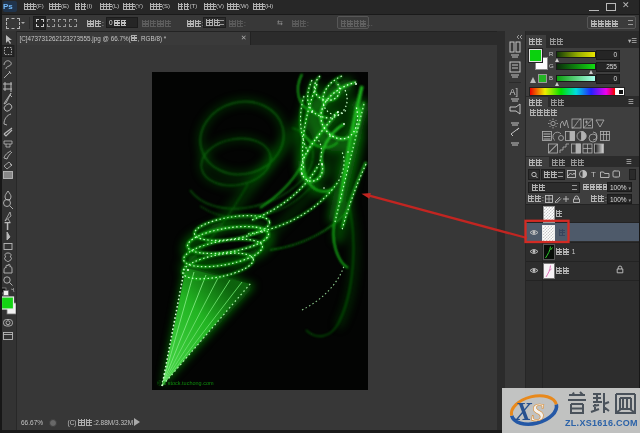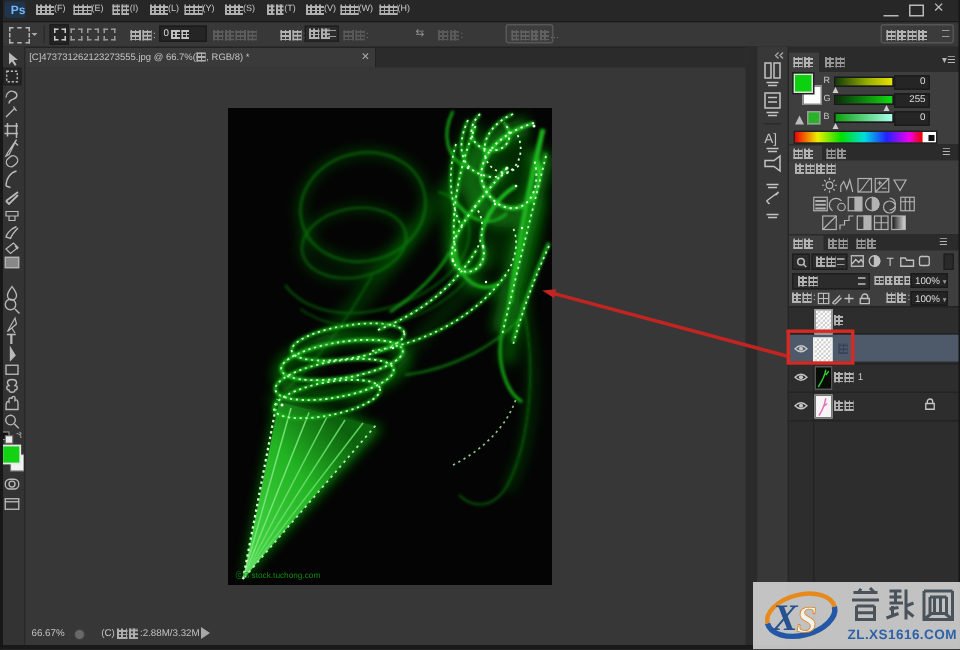--- a/index.html
+++ b/index.html
@@ -15,21 +15,21 @@
 .ibox{background:#252525;border:1px solid #1b1b1b;color:#ddd;font-size:6.5px;line-height:9px}
 .dd{background:#2c2c2c;border:1px solid #1e1e1e}
 .updn{display:inline-block;width:5px;height:7px;
 background:linear-gradient(0deg,transparent 0 1px,#999 1px 2px,transparent 2px 5px,#999 5px 6px,transparent 6px)}
 .chk{background-color:#fff;background-image:linear-gradient(45deg,#c9c9c9 25%,transparent 25%,transparent 75%,#c9c9c9 75%),linear-gradient(45deg,#c9c9c9 25%,transparent 25%,transparent 75%,#c9c9c9 75%);background-size:3px 3px;background-position:0 0,1.5px 1.5px;border:0.5px solid #999}
 </style></head>
 <body>
 <div id="w">
 
 <div class="ab" style="left:0;top:0;width:640px;height:13.5px;background:#272727;border-bottom:1px solid #1a1a1a">
-  <div class="ab" style="left:3px;top:1px;width:14px;height:11px;background:#20344c;border-radius:2px;color:#74b9f7;font-size:8px;font-weight:bold;text-align:right;line-height:11px">Ps</div>
+  <div class="ab" style="left:3px;top:1px;width:14px;height:11px;background:#20344c;border-radius:2px;color:#74b9f7;font-size:8px;font-weight:bold;text-align:left;line-height:11px">Ps</div>
   <div class="ab t m" style="left:24px;top:3px"><i class="z"></i><i class="z"></i>(F)</div>
   <div class="ab t m" style="left:49px;top:3px"><i class="z"></i><i class="z"></i>(E)</div>
   <div class="ab t m" style="left:74.5px;top:3px"><i class="z"></i><i class="z"></i>(I)</div>
   <div class="ab t m" style="left:100px;top:3px"><i class="z"></i><i class="z"></i>(L)</div>
   <div class="ab t m" style="left:123px;top:3px"><i class="z"></i><i class="z"></i>(Y)</div>
   <div class="ab t m" style="left:150px;top:3px"><i class="z"></i><i class="z"></i>(S)</div>
   <div class="ab t m" style="left:177.5px;top:3px"><i class="z"></i><i class="z"></i>(T)</div>
   <div class="ab t m" style="left:204px;top:3px"><i class="z"></i><i class="z"></i>(V)</div>
   <div class="ab t m" style="left:227px;top:3px"><i class="z"></i><i class="z"></i>(W)</div>
   <div class="ab t m" style="left:253px;top:3px"><i class="z"></i><i class="z"></i>(H)</div>

